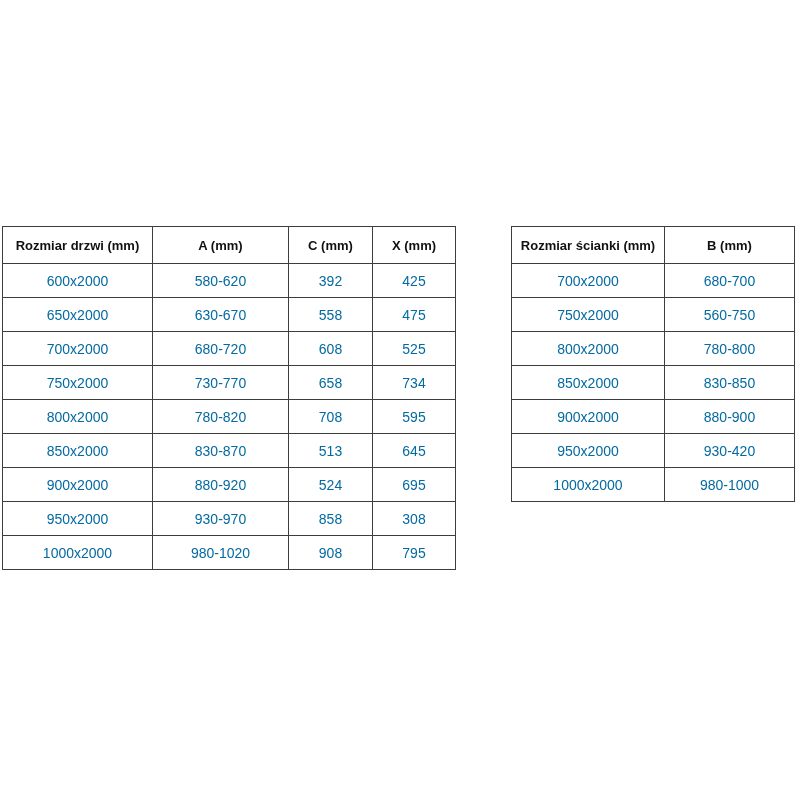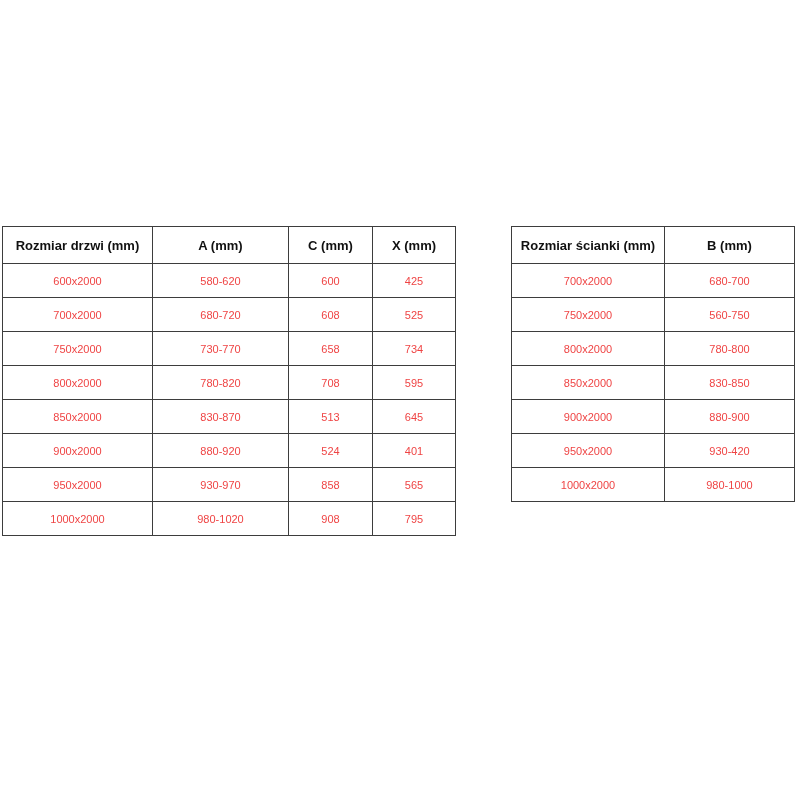--- a/index.html
+++ b/index.html
@@ -30,24 +30,24 @@
     overflow: hidden;
     white-space: nowrap;
   }
   table.size-table th {
     font-size: 13px;
     font-weight: bold;
     height: 36px;
     color: #111111;
   }
   table.size-table td {
-    font-size: 11px;
+    font-size: 14px;
     font-weight: normal;
     height: 33px;
-    color: #ef4444;
+    color: #0369a1;
   }
   #doors-table {
     left: 2px;
     top: 226px;
     width: 453px;
   }
   #wall-table {
     left: 511px;
     top: 226px;
     width: 283px;
@@ -70,22 +70,28 @@
         <th>Rozmiar drzwi (mm)</th>
         <th>A (mm)</th>
         <th>C (mm)</th>
         <th>X (mm)</th>
       </tr>
     </thead>
     <tbody>
       <tr>
         <td>600x2000</td>
         <td>580-620</td>
-        <td>600</td>
+        <td>392</td>
         <td>425</td>
+      </tr>
+      <tr>
+        <td>650x2000</td>
+        <td>630-670</td>
+        <td>558</td>
+        <td>475</td>
       </tr>
       <tr>
         <td>700x2000</td>
         <td>680-720</td>
         <td>608</td>
         <td>525</td>
       </tr>
       <tr>
         <td>750x2000</td>
         <td>730-770</td>
@@ -101,27 +107,27 @@
       <tr>
         <td>850x2000</td>
         <td>830-870</td>
         <td>513</td>
         <td>645</td>
       </tr>
       <tr>
         <td>900x2000</td>
         <td>880-920</td>
         <td>524</td>
-        <td>401</td>
+        <td>695</td>
       </tr>
       <tr>
         <td>950x2000</td>
         <td>930-970</td>
         <td>858</td>
-        <td>565</td>
+        <td>308</td>
       </tr>
       <tr>
         <td>1000x2000</td>
         <td>980-1020</td>
         <td>908</td>
         <td>795</td>
       </tr>
     </tbody>
   </table>
 

